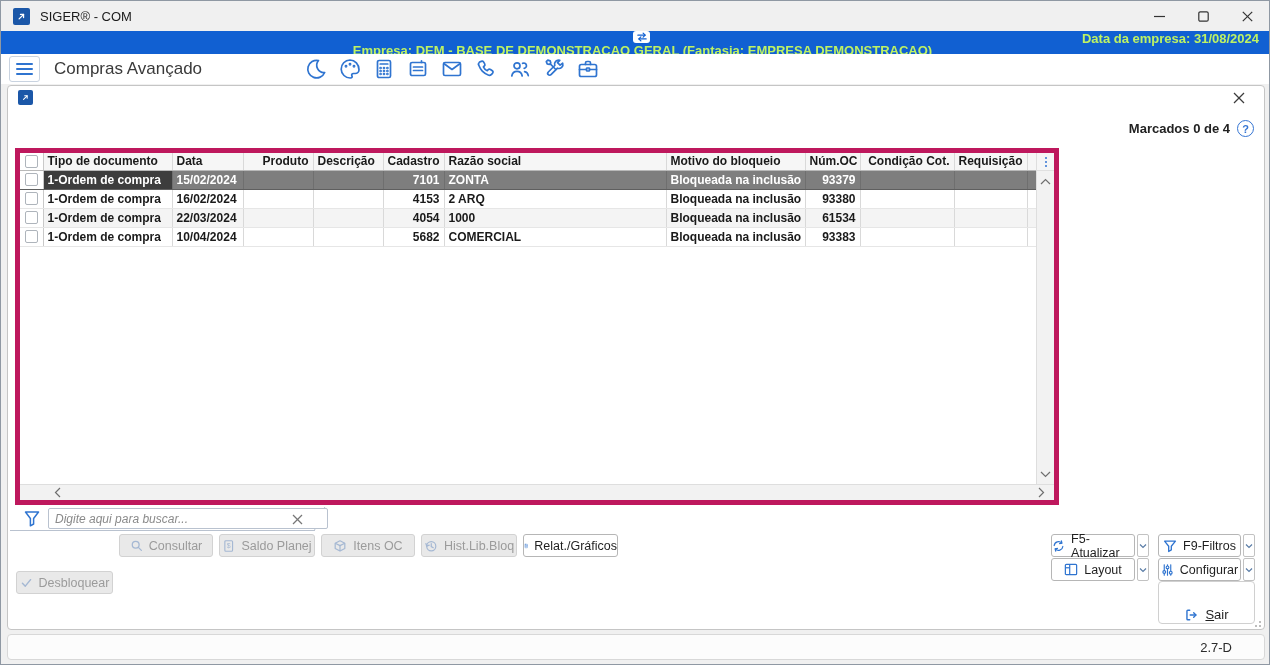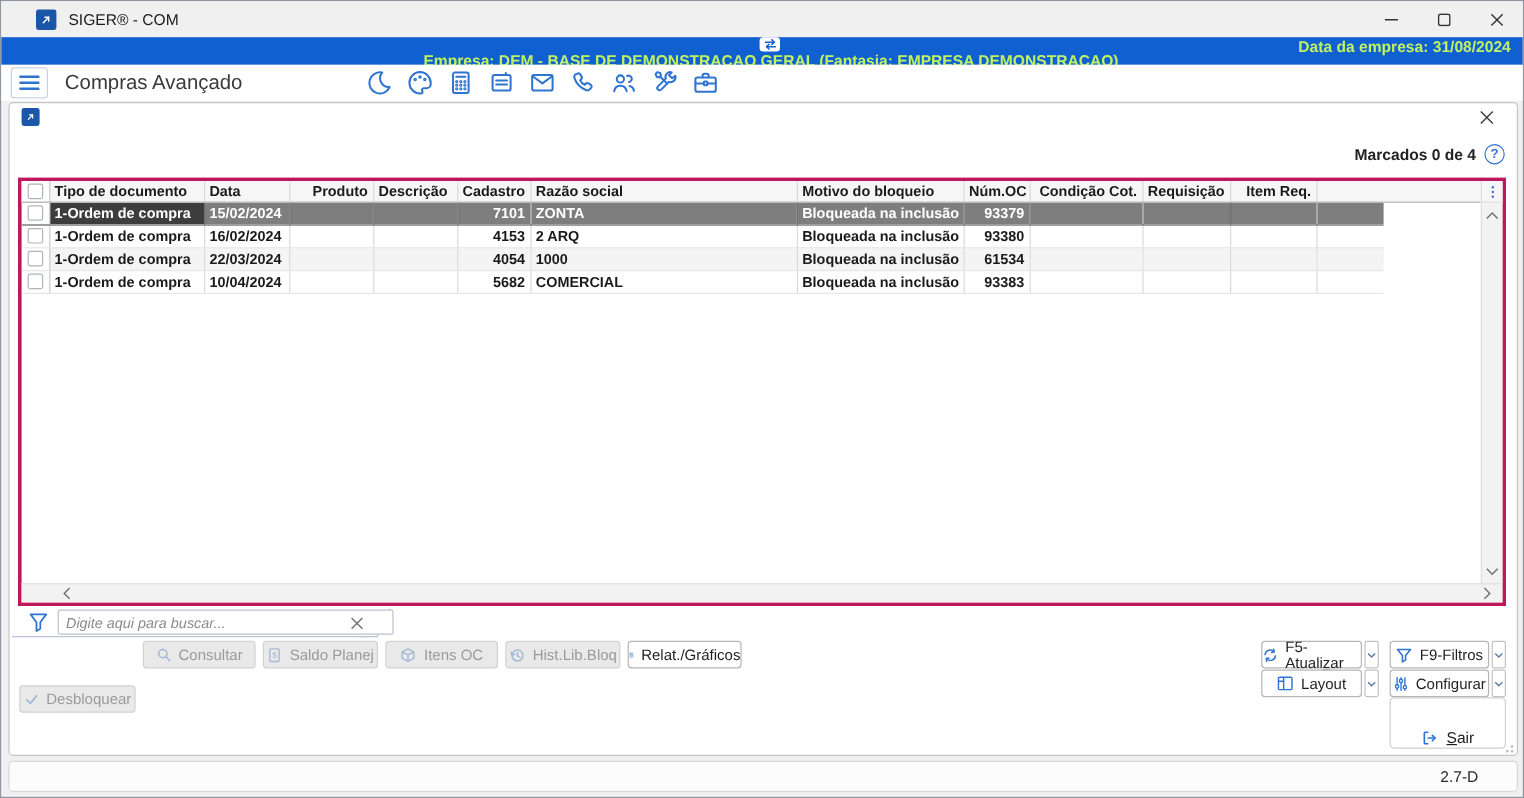--- a/index.html
+++ b/index.html
@@ -1,20 +1,20 @@
 <!DOCTYPE html>
 <html><head>
 <meta charset="utf-8">
 <style>
   * { margin:0; padding:0; box-sizing:border-box; }
   html,body { width:1270px; height:665px; font-family:"Liberation Sans", sans-serif; }
   body { position:relative; background:#f0f0f0; border:1px solid #8f98a3; overflow:hidden; }
 
   
-  .titlebar { position:absolute; left:0; top:0; width:100%; height:30px; background:#f0f0f0; display:flex; align-items:center;padding-left:17px; }
+  .titlebar { position:absolute; left:0; top:0; width:100%; height:30px; background:#f0f0f0; display:flex; align-items:center; }
   .app-icon { width:17px; height:17px; background:#1b57a8; border-radius:2px; margin-left:12px; display:flex; align-items:center; justify-content:center; }
   .titlebar-title { margin-left:10px; font-size:13px; color:#1b1b1b; }
   .win-controls { position:absolute; right:0; top:0; height:30px; display:flex; }
   .win-btn { width:44px; height:30px; display:flex; align-items:center; justify-content:center; }
 
   
   .companybar { position:absolute; left:0; top:30px; width:100%; height:23px; background:#1160d2; display:flex; align-items:center; color:#bef264;flex-direction:column; }
   .swap-box { width:17px; height:17px; background:#fff; border-radius:3px; margin-left:13px; display:flex; align-items:center; justify-content:center; }
   .company-text { margin-left:15px; font-size:13px; font-weight:bold; }
   .company-date { position:absolute; right:10px; font-size:13px; font-weight:bold; }
@@ -31,21 +31,21 @@
   .panel { position:absolute; left:6px; top:84px; width:1258px; height:545px; background:#fff; border:1px solid #c5c5c5; border-radius:4px; }
   .dlg-header { position:absolute; left:0; top:0; width:100%; height:22px; display:flex; align-items:center; }
   .dlg-icon { width:15px; height:15px; background:#1b57a8; border-radius:2px; margin-left:10px; display:flex; align-items:center; justify-content:center; }
   .dlg-title { margin-left:10px; font-size:12px; color:#333; }
   .dlg-close { position:absolute; right:14px; top:2px; width:22px; height:20px; display:flex; align-items:center; justify-content:center; cursor:pointer; }
   .marked-row { position:absolute; right:10px; top:34px; display:flex; align-items:center; gap:7px; }
   .marked-label { font-size:13px; font-weight:bold; color:#222; }
   .help-btn { width:17px; height:17px; border:1.5px solid #3575d3; border-radius:50%; color:#3575d3; font-size:11px; font-weight:bold; display:flex; align-items:center; justify-content:center; cursor:pointer; }
 
   
-  .grid { position:absolute; left:7px; top:62px; width:1240px; height:357px; border:3px solid #be185d; background:#fff; }
+  .grid { position:absolute; left:7px; top:62px; width:1044px; height:357px; border:5px solid #be185d; background:#fff; }
   .grid-head-bg { position:absolute; left:0; top:0; right:18px; height:18px; background:#f6f6f6; border-bottom:1px solid #b9b9b9; }
   .grid-body { position:absolute; left:0; top:0; right:18px; bottom:16px; overflow:hidden; }
   table.dg { border-collapse:collapse; table-layout:fixed; width:1135px; position:relative; }
   .dg th, .dg td { font-size:12px; font-weight:bold; color:#1a1a1a; padding:0 4px; white-space:nowrap; overflow:hidden; height:19px; border-right:1px solid #d9d9d9; border-bottom:1px solid #e6e6e6; text-align:left; }
   .dg th { height:17px; background:#f6f6f6; border-bottom:1px solid #b9b9b9; }
   .dg th.r, .dg td.r { text-align:right; }
   .dg th.fill, .dg td.fill { border-right:none; }
   .dg .cbcell { width:23px; text-align:center; background:#fff !important; border-right:1px solid #c9c9c9; padding:0; }
   .cb { width:13px; height:13px; border:1px solid #aeb4bb; border-radius:2px; background:#fff; margin:0 auto; }
   tr.alt td { background:#f4f4f4; }

